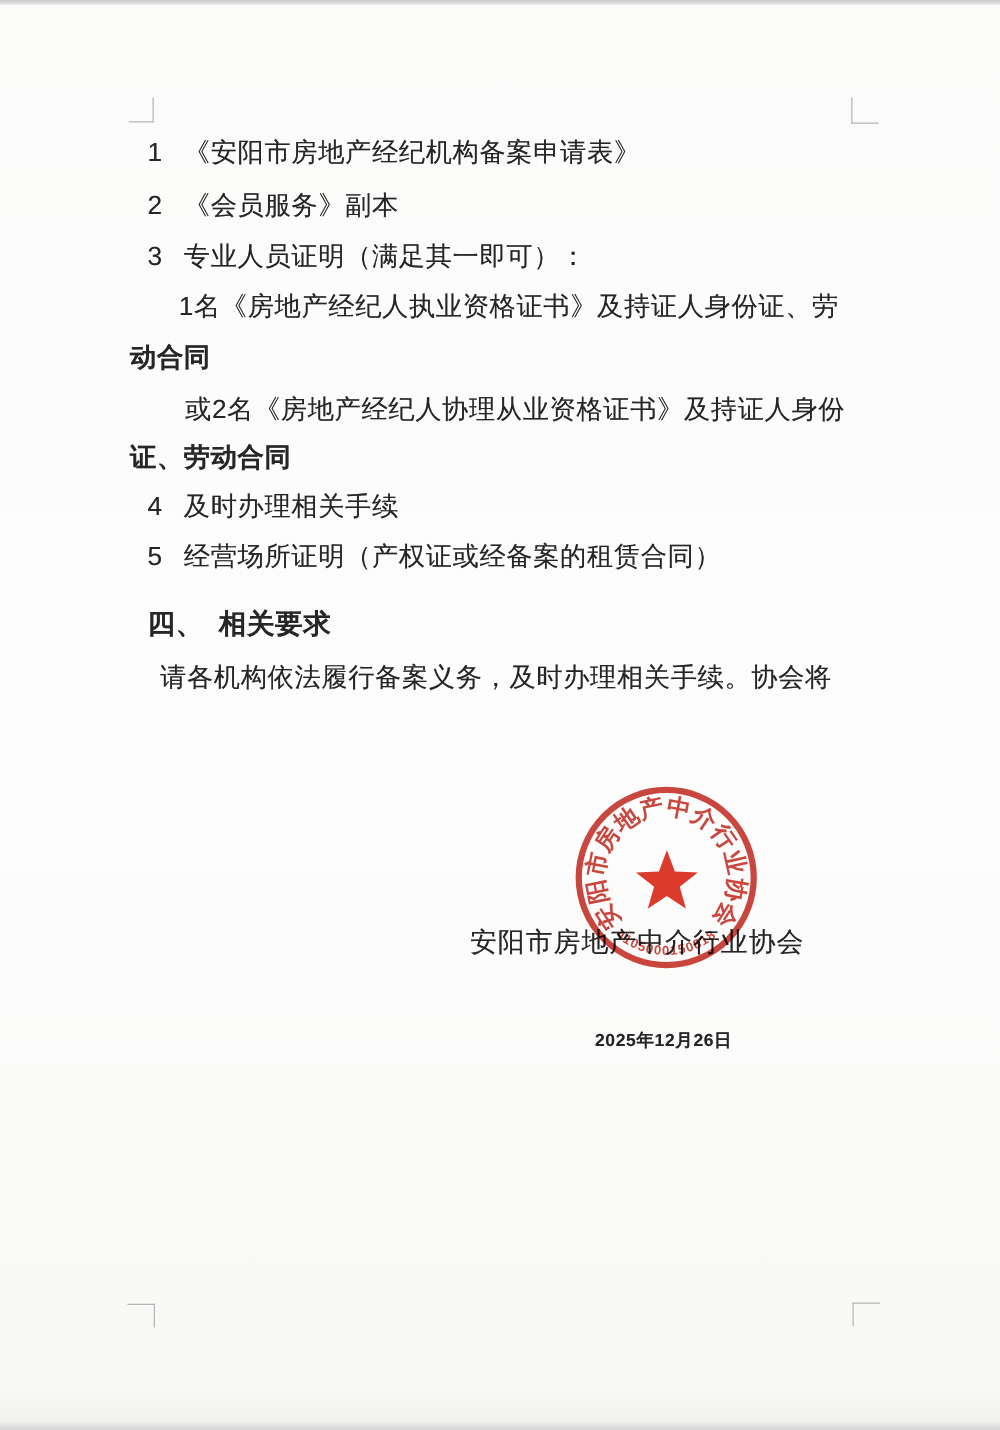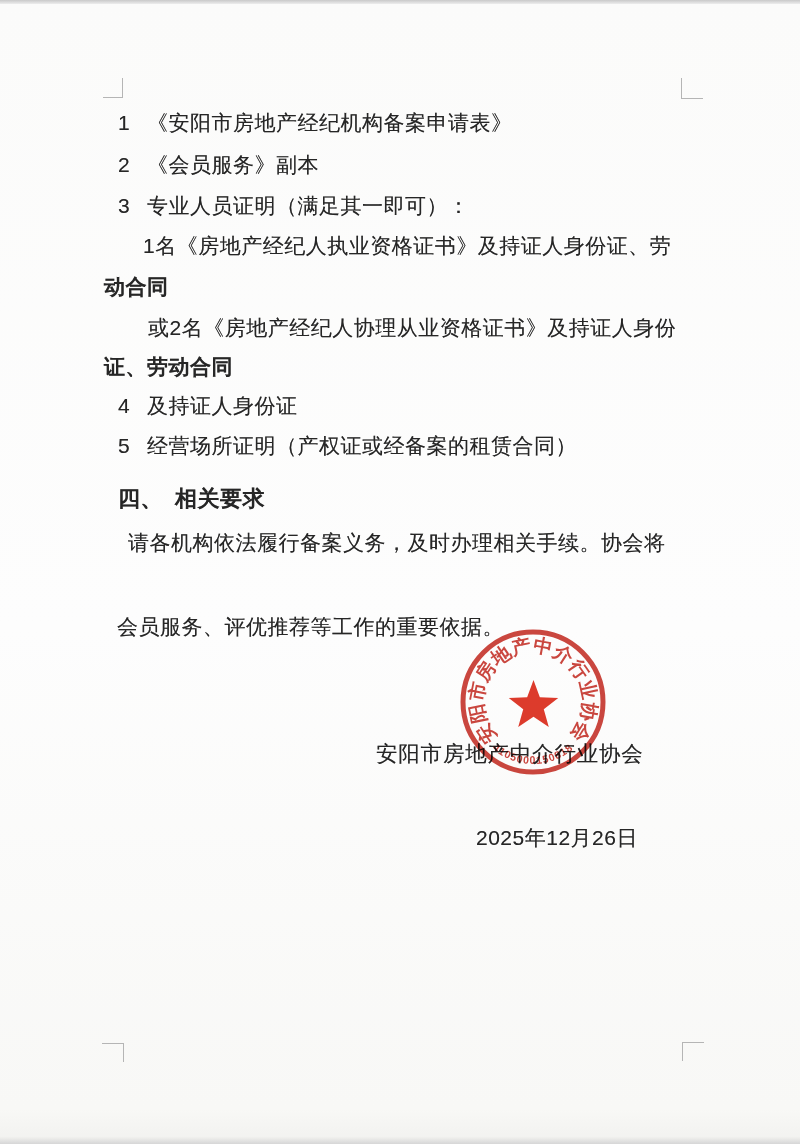--- a/index.html
+++ b/index.html
@@ -29,22 +29,22 @@
   .o13{position:absolute;left:13px;}
   .o24{position:absolute;left:24px;}
   .o39{position:absolute;left:39px;}
   .o44{position:absolute;left:44px;}
   .heading{font-weight:700;font-size:22px;}
   .heading .hlabel{position:absolute;left:14px;}
   .heading .htitle{position:absolute;left:71px;}
 
   .signature{position:absolute;left:376px;top:739px;font-size:21.5px;letter-spacing:0.8px;
       white-space:nowrap;z-index:2;text-shadow:0 0 0.5px rgba(40,40,40,.45);}
-  .dateline{position:absolute;left:476px;top:824px;font-size:21px;letter-spacing:0.5px;
-      white-space:nowrap;text-shadow:0 0 0.5px rgba(40,40,40,.45);}
+  .dateline{position:absolute;left:476px;top:824px;font-size:14px;letter-spacing:0.5px;
+      white-space:nowrap;text-shadow:0 0 0.5px rgba(40,40,40,.45);font-weight:bold;}
 
   .seal{position:absolute;left:448px;top:617px;width:170px;height:170px;z-index:3;
       mix-blend-mode:multiply;opacity:0.92;}
   .seal text{font-family:"Liberation Sans",sans-serif;font-weight:700;}
 </style>
 </head>
 <body>
 
 <div class="edge-band-top"></div>
 <div class="edge-band-bottom"></div>
@@ -75,37 +75,34 @@
     <span class="o0">动合同</span>
   </div>
   <div class="ln" style="top:313px">
     <span class="o44">或2名《房地产经纪人协理从业资格证书》及持证人身份</span>
   </div>
   <div class="ln" style="top:352px">
     <span class="o0">证、劳动合同</span>
   </div>
   <div class="ln" style="top:391px">
     <span class="num">4</span>
-    <span class="o43">及持证人身份证</span>
+    <span class="o43">及时办理相关手续</span>
   </div>
   <div class="ln" style="top:431px">
     <span class="num">5</span>
     <span class="o43">经营场所证明（产权证或经备案的租赁合同）</span>
   </div>
 
   <div class="ln heading" style="top:484px">
     <span class="hlabel">四、</span>
     <span class="htitle">相关要求</span>
   </div>
 
   <div class="ln" style="top:528px">
     <span class="o24">请各机构依法履行备案义务，及时办理相关手续。协会将</span>
-  </div>
-  <div class="ln" style="top:612px">
-    <span class="o13">会员服务、评优推荐等工作的重要依据。</span>
   </div>
 
 </div>
 
 <div class="signature">安阳市房地产中介行业协会</div>
 
 <div class="dateline">2025年12月26日</div>
 
 <svg class="seal" viewBox="0 0 170 170" xmlns="http://www.w3.org/2000/svg">
   <defs>

